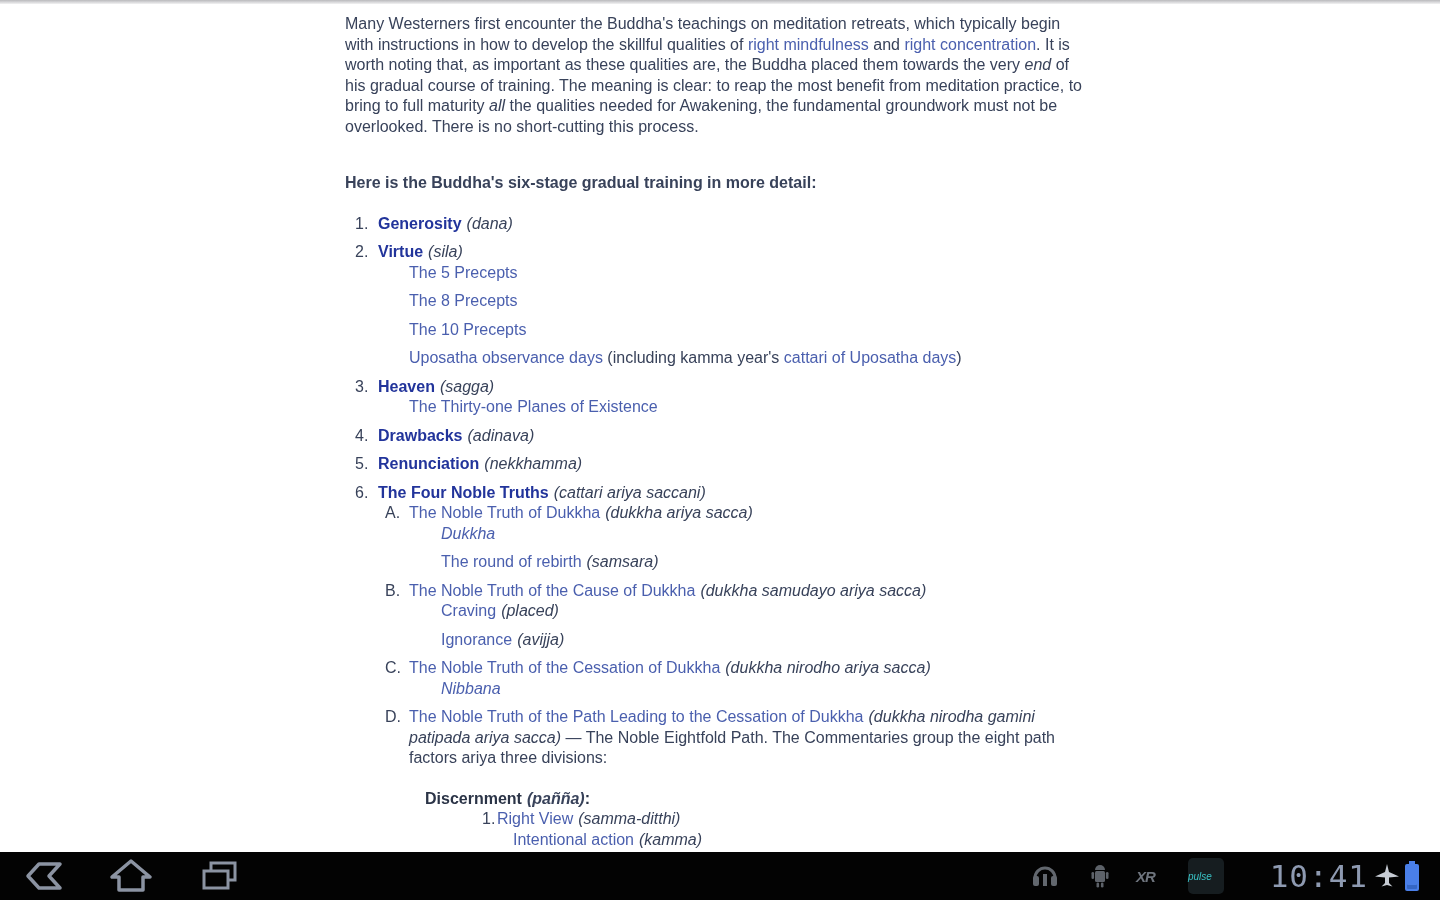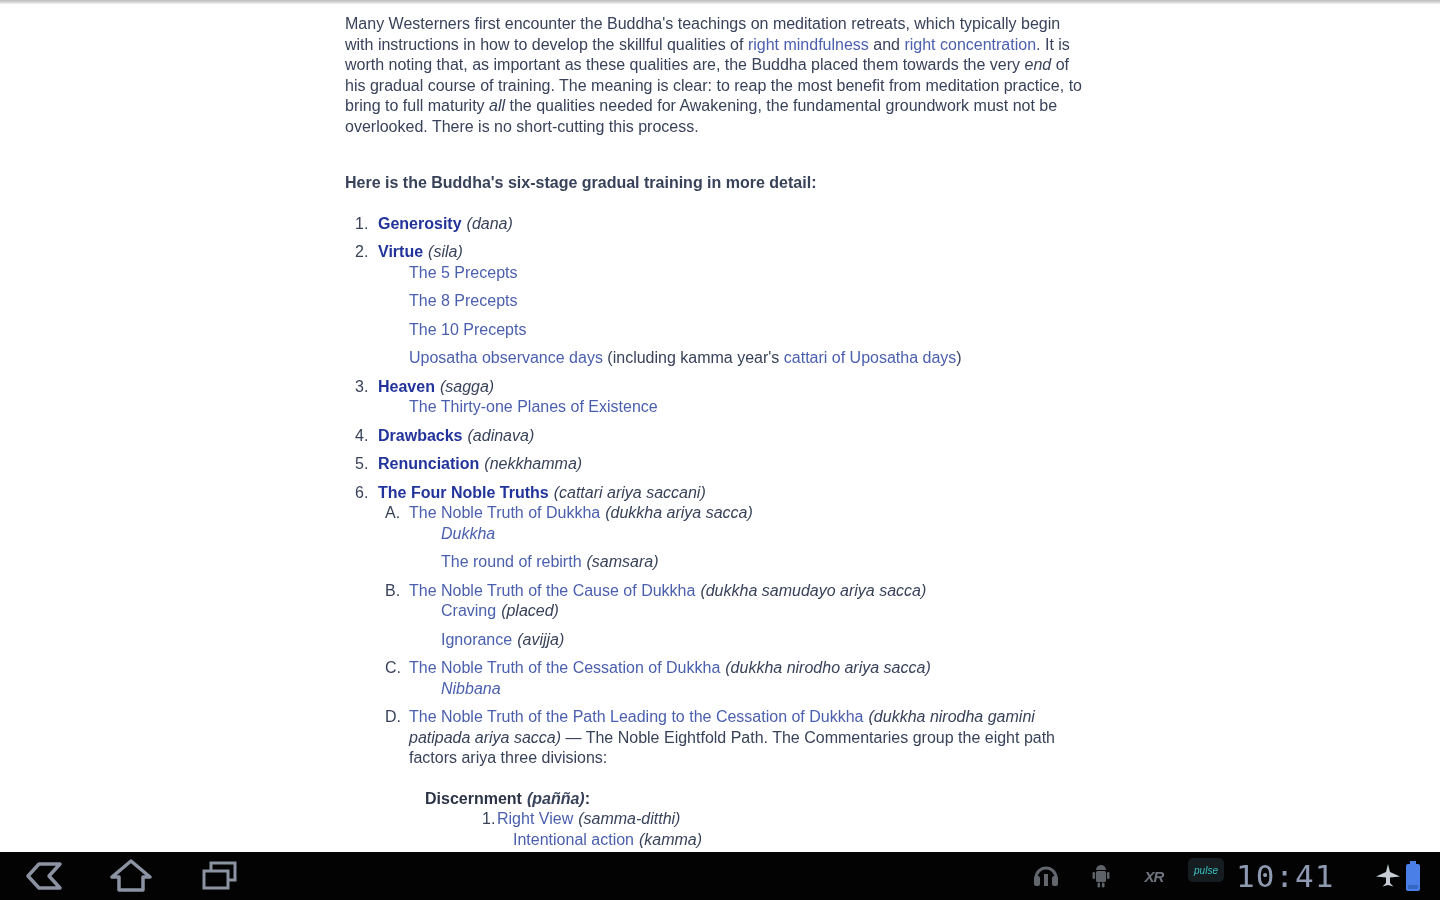--- a/index.html
+++ b/index.html
@@ -40,31 +40,31 @@
   .row.disc .pali{font-weight:bold;}
   .row.dnum{padding-left:152px;}
   .row.dnum .mk{left:137px;}
   .row.dsub{padding-left:168px;}
   
   .sysbar{position:absolute;left:0;bottom:0;width:1440px;height:48px;
           background:var(--sysbar-bg);}
   .sysbar .navbtn{position:absolute;top:5px;width:52px;height:38px;
                   display:flex;align-items:center;justify-content:center;cursor:pointer;}
   .nav-back{left:18px;} .nav-home{left:105px;} .nav-recent{left:194px;}
-  .statusicon{position:absolute;top:7px;display:flex;align-items:center;justify-content:center;}
+  .statusicon{position:absolute;top:7px;display:flex;align-items:center;}
   .ic-head{left:1031px;width:30px;height:34px;}
   .ic-android{left:1088px;width:26px;height:34px;}
   .ic-xr{left:1136px;width:36px;height:34px;color:#6e747d;font-weight:bold;
          font-size:15px;letter-spacing:-1px;font-style:italic;}
-  .ic-pulse{left:1188px;width:36px;height:24px;top:6px;background:#161d20;
+  .ic-pulse{left:1188px;width:36px;height:36px;top:6px;background:#161d20;
             border-radius:5px;}
   .ic-pulse span{color:#39c2c4;font-size:10px;font-style:italic;letter-spacing:0;}
   .clock{position:absolute;left:1236px;top:6px;width:132px;height:38px;
          color:var(--clock);font-family:"DejaVu Sans Mono",monospace;
-         font-size:31px;line-height:36px;letter-spacing:1px;text-align:left;cursor:pointer;}
+         font-size:31px;line-height:36px;letter-spacing:1px;text-align:right;cursor:pointer;}
   .ic-plane{left:1374px;width:28px;height:34px;}
   .ic-batt{left:1404px;width:18px;height:36px;top:6px;}
 </style>
 </head>
 <body>
 
 <div class="screen">
   <div class="topstrip"></div>
 
   <div class="content">

